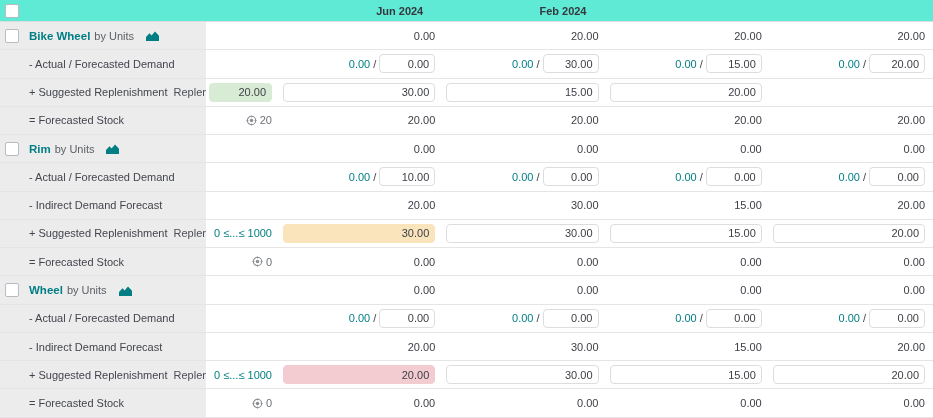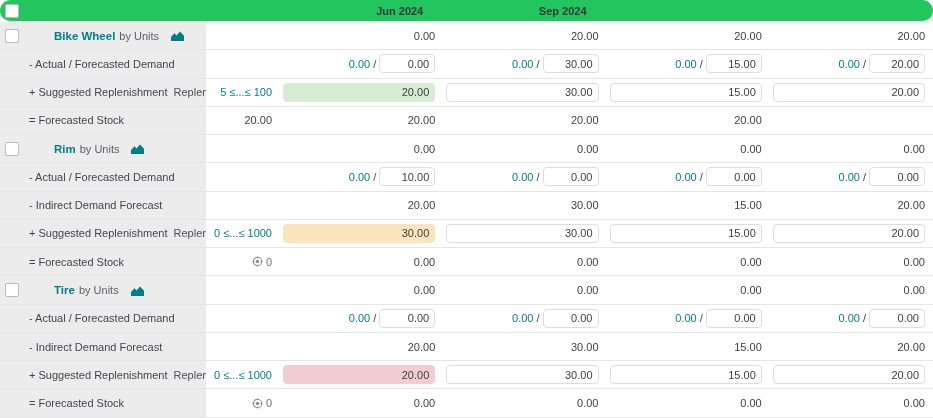--- a/index.html
+++ b/index.html
@@ -7,33 +7,33 @@
     width:933px;height:418px;overflow:hidden;background:#fff;
     font-family:"Liberation Sans",sans-serif;font-size:11px;color:#43454d;
     display:flex;flex-direction:column;box-sizing:border-box;
   }
   .row{
     display:grid;
     grid-template-columns:26px 180px 74px 1fr 1fr 1fr 1fr;
     height:28.28px;flex:0 0 auto;box-sizing:border-box;
     border-bottom:1px solid #e5e5e5;background:#fff;
   }
-  .row.header{height:22px;background:#22c55e;border-bottom:1px solid #dcdcdc;border-radius:11px;}
+  .row.header{height:22px;background:#5eead4;border-bottom:1px solid #dcdcdc;}
   .cell{display:flex;align-items:center;box-sizing:border-box;min-width:0;}
   .c-check{justify-content:flex-start;padding-left:5px;background:#ececec;}
   .c-label{padding-left:3px;background:#ececec;white-space:nowrap;overflow:hidden;}
   .row.header .c-check,.row.header .c-label{background:transparent;}
   .c-ind{justify-content:flex-end;padding-right:8px;gap:3px;white-space:nowrap;}
   .c-month{justify-content:flex-end;padding-right:8px;gap:3px;white-space:nowrap;}
   .c-month.head{padding-right:20px;font-weight:700;color:#36383e;}
   .checkbox{
     width:12px;height:12px;border:1px solid #b7bbc2;border-radius:2px;
     background:#fff;flex:0 0 auto;
   }
-  .prod-name{color:var(--accent,#017e84);font-weight:700;font-size:11.5px;cursor:pointer;margin-left:25px;}
+  .prod-name{color:var(--accent,#017e84);font-weight:700;font-size:11.5px;cursor:pointer;}
   .unit-label{color:#5d6066;margin-left:4px;margin-right:12px;}
   .chart-icon{display:inline-flex;align-items:center;cursor:pointer;}
   .sub-label{color:#43454d;}
   .action-link{color:#4c4f57;margin-left:6px;cursor:pointer;}
   .range-link{color:var(--accent,#017e84);cursor:pointer;}
   .target-val{color:#6e7178;}
   .teal-val{color:var(--accent,#017e84);cursor:pointer;}
   .slash{color:#43454d;}
   .num{color:#3c3e45;}
   input.cell-input{
@@ -52,21 +52,21 @@
     <div class="row header">
       <div class="cell c-check">
         <div class="checkbox"></div>
       </div>
       <div class="cell c-label"></div>
       <div class="cell c-ind"></div>
       <div class="cell c-month head">
         <span>Jun 2024</span>
       </div>
       <div class="cell c-month head">
-        <span>Sep 2024</span>
+        <span>Feb 2024</span>
       </div>
     </div>
     <div class="row ">
       <div class="cell c-check">
         <div class="checkbox"></div>
       </div>
       <div class="cell c-label">
         <span class="prod-name">Bike Wheel</span>
         <span class="unit-label">by Units</span>
         <span class="chart-icon">
@@ -115,138 +115,22 @@
         <span class="slash">/</span>
         <input class="cell-input demand-input" type="text" value="20.00" style="">
       </div>
     </div>
     <div class="row ">
       <div class="cell c-check"></div>
       <div class="cell c-label">
         <span class="sub-label">+ Suggested Replenishment</span>
         <span class="action-link">Replenish</span>
       </div>
-      <div class="cell c-ind">
-        <span class="range-link">5 ≤...≤ 100</span>
-      </div>
       <div class="cell c-month">
         <input class="cell-input replenish-input" type="text" value="20.00" style="background: rgb(216, 236, 213); border-color: rgb(216, 236, 213);">
-      </div>
-      <div class="cell c-month">
-        <input class="cell-input replenish-input" type="text" value="30.00" style="">
-      </div>
-      <div class="cell c-month">
-        <input class="cell-input replenish-input" type="text" value="15.00" style="">
-      </div>
-      <div class="cell c-month">
-        <input class="cell-input replenish-input" type="text" value="20.00" style="">
-      </div>
-    </div>
-    <div class="row ">
-      <div class="cell c-check"></div>
-      <div class="cell c-label">
-        <span class="sub-label">= Forecasted Stock</span>
-      </div>
-      <div class="cell c-month">
-        <span class="num">20.00</span>
-      </div>
-      <div class="cell c-month">
-        <span class="num">20.00</span>
-      </div>
-      <div class="cell c-month">
-        <span class="num">20.00</span>
-      </div>
-      <div class="cell c-month">
-        <span class="num">20.00</span>
-      </div>
-    </div>
-    <div class="row ">
-      <div class="cell c-check">
-        <div class="checkbox"></div>
-      </div>
-      <div class="cell c-label">
-        <span class="prod-name">Rim</span>
-        <span class="unit-label">by Units</span>
-        <span class="chart-icon">
-          <svg width="13" height="11" viewBox="0 0 13 11">
-            <path d="M0 11 L0 7 L3.5 3.2 L5.6 5.4 L9 1.4 L13 5.8 L13 11 Z" fill="#017e84"></path>
-          </svg>
-        </span>
-      </div>
-      <div class="cell c-ind"></div>
-      <div class="cell c-month">
-        <span class="num">0.00</span>
-      </div>
-      <div class="cell c-month">
-        <span class="num">0.00</span>
-      </div>
-      <div class="cell c-month">
-        <span class="num">0.00</span>
-      </div>
-      <div class="cell c-month">
-        <span class="num">0.00</span>
-      </div>
-    </div>
-    <div class="row ">
-      <div class="cell c-check"></div>
-      <div class="cell c-label">
-        <span class="sub-label">- Actual / Forecasted Demand</span>
-      </div>
-      <div class="cell c-ind"></div>
-      <div class="cell c-month">
-        <span class="teal-val">0.00</span>
-        <span class="slash">/</span>
-        <input class="cell-input demand-input" type="text" value="10.00" style="">
-      </div>
-      <div class="cell c-month">
-        <span class="teal-val">0.00</span>
-        <span class="slash">/</span>
-        <input class="cell-input demand-input" type="text" value="0.00" style="">
-      </div>
-      <div class="cell c-month">
-        <span class="teal-val">0.00</span>
-        <span class="slash">/</span>
-        <input class="cell-input demand-input" type="text" value="0.00" style="">
-      </div>
-      <div class="cell c-month">
-        <span class="teal-val">0.00</span>
-        <span class="slash">/</span>
-        <input class="cell-input demand-input" type="text" value="0.00" style="">
-      </div>
-    </div>
-    <div class="row ">
-      <div class="cell c-check"></div>
-      <div class="cell c-label">
-        <span class="sub-label">- Indirect Demand Forecast</span>
-      </div>
-      <div class="cell c-ind"></div>
-      <div class="cell c-month">
-        <span class="num">20.00</span>
-      </div>
-      <div class="cell c-month">
-        <span class="num">30.00</span>
-      </div>
-      <div class="cell c-month">
-        <span class="num">15.00</span>
-      </div>
-      <div class="cell c-month">
-        <span class="num">20.00</span>
-      </div>
-    </div>
-    <div class="row ">
-      <div class="cell c-check"></div>
-      <div class="cell c-label">
-        <span class="sub-label">+ Suggested Replenishment</span>
-        <span class="action-link">Replenish</span>
-      </div>
-      <div class="cell c-ind">
-        <span class="range-link">0 ≤...≤ 1000</span>
-      </div>
-      <div class="cell c-month">
-        <input class="cell-input replenish-input" type="text" value="30.00" style="background: rgb(250, 228, 188); border-color: rgb(250, 228, 188);">
       </div>
       <div class="cell c-month">
         <input class="cell-input replenish-input" type="text" value="30.00" style="">
       </div>
       <div class="cell c-month">
         <input class="cell-input replenish-input" type="text" value="15.00" style="">
       </div>
       <div class="cell c-month">
         <input class="cell-input replenish-input" type="text" value="20.00" style="">
       </div>
@@ -257,41 +141,41 @@
         <span class="sub-label">= Forecasted Stock</span>
       </div>
       <div class="cell c-ind">
         <span class="bullseye">
           <svg width="11" height="11" viewBox="0 0 12 12">
             <circle cx="6" cy="6" r="4.6" fill="none" stroke="#8b8e95" stroke-width="1.2"></circle>
             <circle cx="6" cy="6" r="1.9" fill="#8b8e95"></circle>
             <path d="M6 0.5 V2.6 M6 9.4 V11.5 M0.5 6 H2.6 M9.4 6 H11.5" stroke="#8b8e95" stroke-width="1"></path>
           </svg>
         </span>
-        <span class="target-val">0</span>
-      </div>
-      <div class="cell c-month">
-        <span class="num">0.00</span>
-      </div>
-      <div class="cell c-month">
-        <span class="num">0.00</span>
-      </div>
-      <div class="cell c-month">
-        <span class="num">0.00</span>
-      </div>
-      <div class="cell c-month">
-        <span class="num">0.00</span>
+        <span class="target-val">20</span>
+      </div>
+      <div class="cell c-month">
+        <span class="num">20.00</span>
+      </div>
+      <div class="cell c-month">
+        <span class="num">20.00</span>
+      </div>
+      <div class="cell c-month">
+        <span class="num">20.00</span>
+      </div>
+      <div class="cell c-month">
+        <span class="num">20.00</span>
       </div>
     </div>
     <div class="row ">
       <div class="cell c-check">
         <div class="checkbox"></div>
       </div>
       <div class="cell c-label">
-        <span class="prod-name">Tire</span>
+        <span class="prod-name">Rim</span>
         <span class="unit-label">by Units</span>
         <span class="chart-icon">
           <svg width="13" height="11" viewBox="0 0 13 11">
             <path d="M0 11 L0 7 L3.5 3.2 L5.6 5.4 L9 1.4 L13 5.8 L13 11 Z" fill="#017e84"></path>
           </svg>
         </span>
       </div>
       <div class="cell c-ind"></div>
       <div class="cell c-month">
         <span class="num">0.00</span>
@@ -308,21 +192,21 @@
     </div>
     <div class="row ">
       <div class="cell c-check"></div>
       <div class="cell c-label">
         <span class="sub-label">- Actual / Forecasted Demand</span>
       </div>
       <div class="cell c-ind"></div>
       <div class="cell c-month">
         <span class="teal-val">0.00</span>
         <span class="slash">/</span>
-        <input class="cell-input demand-input" type="text" value="0.00" style="">
+        <input class="cell-input demand-input" type="text" value="10.00" style="">
       </div>
       <div class="cell c-month">
         <span class="teal-val">0.00</span>
         <span class="slash">/</span>
         <input class="cell-input demand-input" type="text" value="0.00" style="">
       </div>
       <div class="cell c-month">
         <span class="teal-val">0.00</span>
         <span class="slash">/</span>
         <input class="cell-input demand-input" type="text" value="0.00" style="">
@@ -355,21 +239,21 @@
     <div class="row ">
       <div class="cell c-check"></div>
       <div class="cell c-label">
         <span class="sub-label">+ Suggested Replenishment</span>
         <span class="action-link">Replenish</span>
       </div>
       <div class="cell c-ind">
         <span class="range-link">0 ≤...≤ 1000</span>
       </div>
       <div class="cell c-month">
-        <input class="cell-input replenish-input" type="text" value="20.00" style="background: rgb(243, 204, 210); border-color: rgb(243, 204, 210);">
+        <input class="cell-input replenish-input" type="text" value="30.00" style="background: rgb(250, 228, 188); border-color: rgb(250, 228, 188);">
       </div>
       <div class="cell c-month">
         <input class="cell-input replenish-input" type="text" value="30.00" style="">
       </div>
       <div class="cell c-month">
         <input class="cell-input replenish-input" type="text" value="15.00" style="">
       </div>
       <div class="cell c-month">
         <input class="cell-input replenish-input" type="text" value="20.00" style="">
       </div>
@@ -395,13 +279,136 @@
       <div class="cell c-month">
         <span class="num">0.00</span>
       </div>
       <div class="cell c-month">
         <span class="num">0.00</span>
       </div>
       <div class="cell c-month">
         <span class="num">0.00</span>
       </div>
     </div>
+    <div class="row ">
+      <div class="cell c-check">
+        <div class="checkbox"></div>
+      </div>
+      <div class="cell c-label">
+        <span class="prod-name">Wheel</span>
+        <span class="unit-label">by Units</span>
+        <span class="chart-icon">
+          <svg width="13" height="11" viewBox="0 0 13 11">
+            <path d="M0 11 L0 7 L3.5 3.2 L5.6 5.4 L9 1.4 L13 5.8 L13 11 Z" fill="#017e84"></path>
+          </svg>
+        </span>
+      </div>
+      <div class="cell c-ind"></div>
+      <div class="cell c-month">
+        <span class="num">0.00</span>
+      </div>
+      <div class="cell c-month">
+        <span class="num">0.00</span>
+      </div>
+      <div class="cell c-month">
+        <span class="num">0.00</span>
+      </div>
+      <div class="cell c-month">
+        <span class="num">0.00</span>
+      </div>
+    </div>
+    <div class="row ">
+      <div class="cell c-check"></div>
+      <div class="cell c-label">
+        <span class="sub-label">- Actual / Forecasted Demand</span>
+      </div>
+      <div class="cell c-ind"></div>
+      <div class="cell c-month">
+        <span class="teal-val">0.00</span>
+        <span class="slash">/</span>
+        <input class="cell-input demand-input" type="text" value="0.00" style="">
+      </div>
+      <div class="cell c-month">
+        <span class="teal-val">0.00</span>
+        <span class="slash">/</span>
+        <input class="cell-input demand-input" type="text" value="0.00" style="">
+      </div>
+      <div class="cell c-month">
+        <span class="teal-val">0.00</span>
+        <span class="slash">/</span>
+        <input class="cell-input demand-input" type="text" value="0.00" style="">
+      </div>
+      <div class="cell c-month">
+        <span class="teal-val">0.00</span>
+        <span class="slash">/</span>
+        <input class="cell-input demand-input" type="text" value="0.00" style="">
+      </div>
+    </div>
+    <div class="row ">
+      <div class="cell c-check"></div>
+      <div class="cell c-label">
+        <span class="sub-label">- Indirect Demand Forecast</span>
+      </div>
+      <div class="cell c-ind"></div>
+      <div class="cell c-month">
+        <span class="num">20.00</span>
+      </div>
+      <div class="cell c-month">
+        <span class="num">30.00</span>
+      </div>
+      <div class="cell c-month">
+        <span class="num">15.00</span>
+      </div>
+      <div class="cell c-month">
+        <span class="num">20.00</span>
+      </div>
+    </div>
+    <div class="row ">
+      <div class="cell c-check"></div>
+      <div class="cell c-label">
+        <span class="sub-label">+ Suggested Replenishment</span>
+        <span class="action-link">Replenish</span>
+      </div>
+      <div class="cell c-ind">
+        <span class="range-link">0 ≤...≤ 1000</span>
+      </div>
+      <div class="cell c-month">
+        <input class="cell-input replenish-input" type="text" value="20.00" style="background: rgb(243, 204, 210); border-color: rgb(243, 204, 210);">
+      </div>
+      <div class="cell c-month">
+        <input class="cell-input replenish-input" type="text" value="30.00" style="">
+      </div>
+      <div class="cell c-month">
+        <input class="cell-input replenish-input" type="text" value="15.00" style="">
+      </div>
+      <div class="cell c-month">
+        <input class="cell-input replenish-input" type="text" value="20.00" style="">
+      </div>
+    </div>
+    <div class="row ">
+      <div class="cell c-check"></div>
+      <div class="cell c-label">
+        <span class="sub-label">= Forecasted Stock</span>
+      </div>
+      <div class="cell c-ind">
+        <span class="bullseye">
+          <svg width="11" height="11" viewBox="0 0 12 12">
+            <circle cx="6" cy="6" r="4.6" fill="none" stroke="#8b8e95" stroke-width="1.2"></circle>
+            <circle cx="6" cy="6" r="1.9" fill="#8b8e95"></circle>
+            <path d="M6 0.5 V2.6 M6 9.4 V11.5 M0.5 6 H2.6 M9.4 6 H11.5" stroke="#8b8e95" stroke-width="1"></path>
+          </svg>
+        </span>
+        <span class="target-val">0</span>
+      </div>
+      <div class="cell c-month">
+        <span class="num">0.00</span>
+      </div>
+      <div class="cell c-month">
+        <span class="num">0.00</span>
+      </div>
+      <div class="cell c-month">
+        <span class="num">0.00</span>
+      </div>
+      <div class="cell c-month">
+        <span class="num">0.00</span>
+      </div>
+    </div>
   </div>
 
 </body></html>

